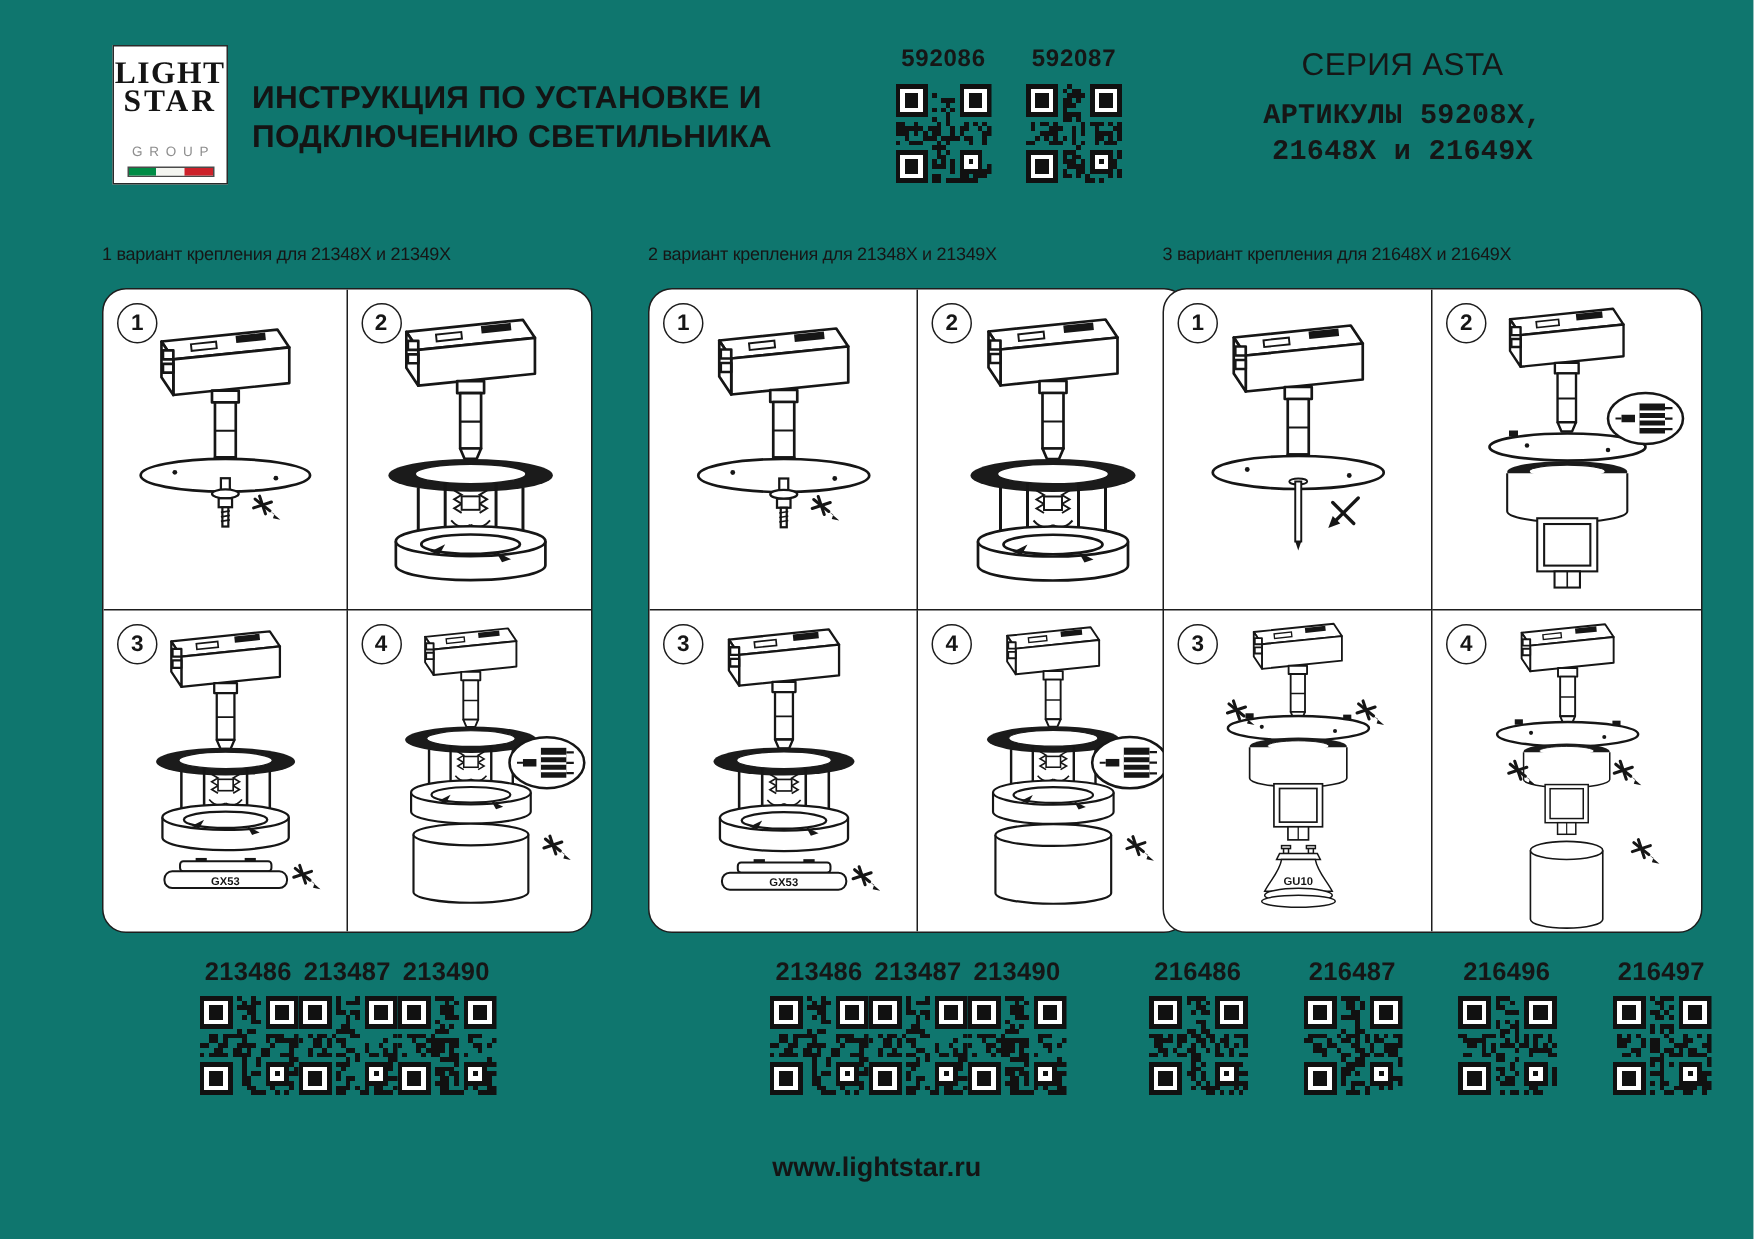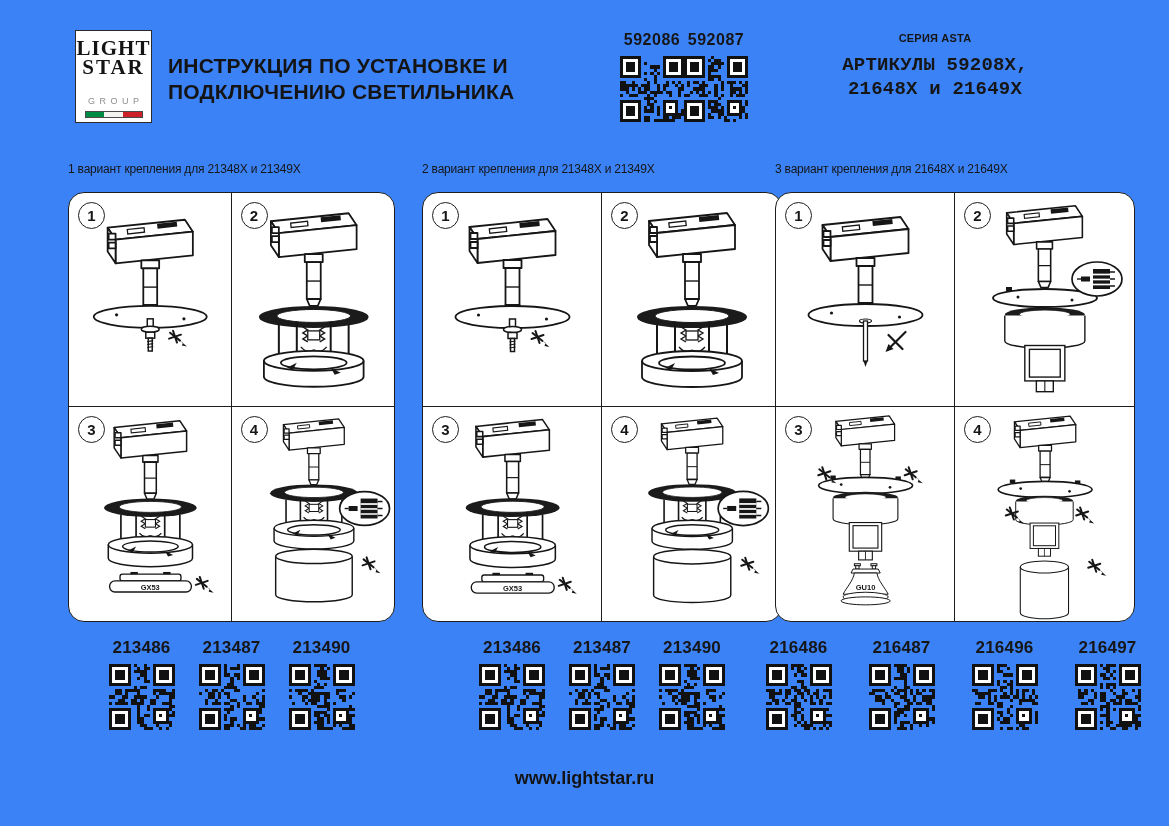--- a/index.html
+++ b/index.html
@@ -1,65 +1,65 @@
 <!DOCTYPE html>
 <html><head>
 <meta charset="utf-8">
 <style>
   * { margin:0; padding:0; box-sizing:border-box; }
   html,body { width:1169px; height:826px; background:#ffffff; }
   body { font-family:"Liberation Sans", sans-serif; color:#161616; }
-  .page { position:relative; width:1169px; height:826px; background:#3b82f6; overflow:hidden; }
+  .page { position:relative; width:1169px; height:826px; background:#0f766e; overflow:hidden; }
 
   
   .logo-box { position:absolute; left:75px; top:30px; width:77px; height:93px;
     border:1.5px solid #2a2a2a; background:#fff; display:flex; flex-direction:column;
     align-items:center; justify-content:center; padding-top:3px; }
   .logo-light, .logo-star { font-family:"Liberation Serif", serif; font-weight:700;
     font-size:21px; line-height:19px; letter-spacing:1px; color:#141414; }
   .logo-star { letter-spacing:2px; }
   .logo-group { font-size:9px; letter-spacing:4.5px; color:#8e8e8e; margin-top:20px;
     line-height:9px; text-indent:4.5px; }
   .logo-flag { display:flex; margin-top:5px; width:58px; height:7px; border:1px solid #4a4a4a; }
   .logo-flag span { flex:1; height:100%; }
 
   .doc-title { position:absolute; left:168px; top:53px; width:400px; text-align:left;
     font-size:21px; font-weight:700; line-height:26px; letter-spacing:0.2px; color:#141414; }
 
   .hqr { position:absolute; top:31px; width:64px; text-align:center; }
-  .hqr-1 { left:620px; } .hqr-2 { left:684px; }
+  .hqr-1 { left:597px; } .hqr-2 { left:684px; }
   .hqr .qlbl { font-size:16px; font-weight:700; letter-spacing:0.5px; margin-bottom:7px; }
   .qrbox { display:block; width:64px; height:66px; }
   .qrbox svg { width:100%; height:100%; display:block; }
 
   .series-block { position:absolute; left:820px; top:32px; width:230px; text-align:center; }
-  .series { font-size:11px; font-weight:700; margin-bottom:9px; letter-spacing:0.2px; }
+  .series { font-size:21px; font-weight:400; margin-bottom:9px; letter-spacing:0.2px; }
   .articles { font-size:19px; font-weight:700; line-height:24px; letter-spacing:0.2px;font-family:Liberation Mono, monospace; }
 
   
   .section { position:absolute; top:160px; }
   .sec-1 { left:68px;  width:327px; }
-  .sec-2 { left:422px; width:360px; }
+  .sec-2 { left:432px; width:360px; }
   .sec-3 { left:775px; width:360px; }
   .sec-title { font-size:12px; font-weight:400; letter-spacing:-0.2px; line-height:19px;
     white-space:nowrap; margin-bottom:13px; }
   .panel { border:1.6px solid #1d1d1d; border-radius:16px; height:430px; background:#fff;
     display:grid; grid-template-columns:1fr 1fr; grid-template-rows:1fr 1fr; overflow:hidden; }
   .cell { position:relative; }
   .cell.br { border-right:1.6px solid #1d1d1d; }
   .cell.bb { border-bottom:1.6px solid #1d1d1d; }
   .stepnum { position:absolute; left:9px; top:9px; width:27px; height:27px; background:#fff;
     border:1.7px solid #1d1d1d; border-radius:50%; display:flex; align-items:center;
     justify-content:center; font-size:15px; font-weight:700; z-index:2; }
   svg.art { position:absolute; left:0; top:0; width:100%; height:100%; }
   .svgt { font-family:"Liberation Sans", sans-serif; font-size:7.5px; font-weight:700;
     fill:#161616; text-anchor:middle; }
 
   
-  .qr-row { display:flex; justify-content:center; gap:24px; margin-top:16px; }
+  .qr-row { display:flex; justify-content:center; margin-top:16px; }
   .qr-row.four { gap:37px; margin-left:-4px; }
   .qrcell { width:66px; text-align:center; }
   .qrcell .qlbl { font-size:17px; font-weight:700; letter-spacing:0.2px; margin-bottom:6px; }
   .qrcell .qrbox { width:66px; height:66px; }
 
   .footer { position:absolute; left:0; top:768px; width:100%; text-align:center;
     font-size:18px; font-weight:700; color:#141414; }
 </style>
 </head>
 <body>

